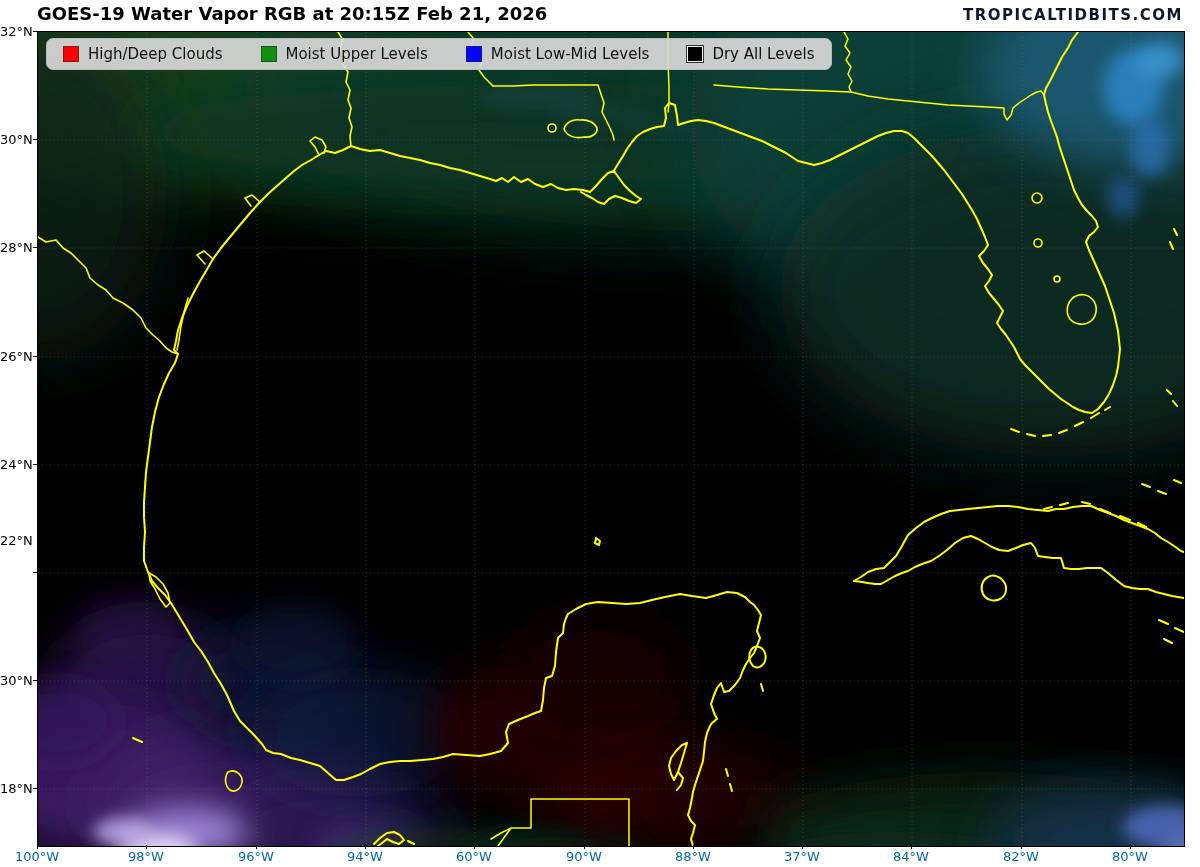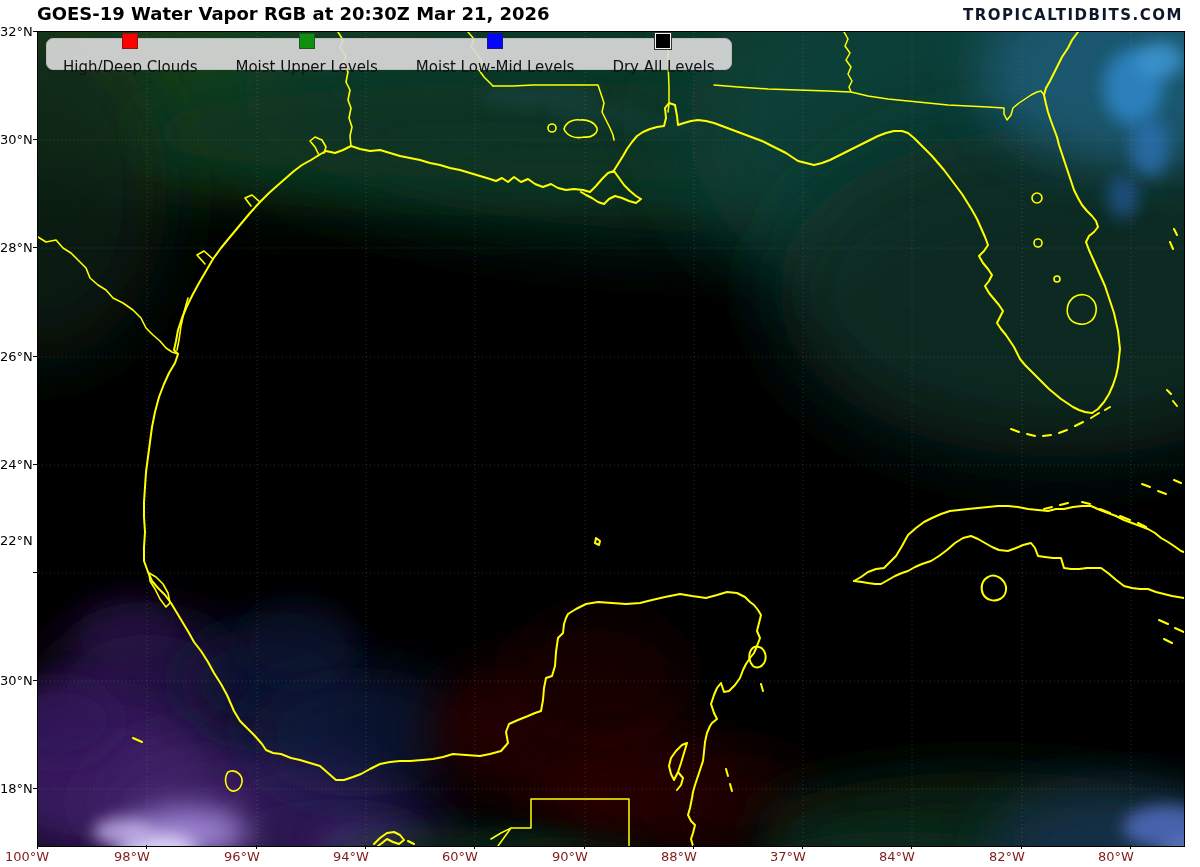--- a/index.html
+++ b/index.html
@@ -6,36 +6,36 @@
   .page{position:relative;width:1200px;height:867px;background:#ffffff;overflow:hidden;
         font-family:"DejaVu Sans","Liberation Sans",sans-serif;}
   .title{position:absolute;left:37px;top:3px;font-size:18px;font-weight:bold;color:#000;white-space:nowrap;}
   .watermark{position:absolute;right:17px;top:6px;font-size:15px;font-weight:bold;color:#0f172a;letter-spacing:1.5px;}
   .map-frame{position:absolute;left:37px;top:31px;width:1146px;height:814px;border:1px solid #000;
              box-sizing:content-box;background:#000;overflow:hidden;}
   .map-frame svg{position:absolute;left:0;top:0;display:block;}
   .legend{position:absolute;left:8px;top:6px;display:inline-flex;align-items:center;gap:38px;
           background:rgba(217,217,217,0.92);border:1px solid #bbb;border-radius:7px;
           padding:3px 16px;height:24px;z-index:5;}
-  .legend-item{display:inline-flex;align-items:center;gap:9px;font-size:15px;color:#111;white-space:nowrap;flex-direction:column;}
+  .legend-item{display:inline-flex;align-items:center;gap:9px;font-size:15px;color:#111;white-space:nowrap;}
   .swatch{width:14px;height:14px;display:inline-block;border:1px solid rgba(40,40,40,0.55);}
   .swatch.sw-dry{border:1px solid #f5f5f5;outline:1px solid #333;}
   .lat-label{position:absolute;left:0;width:32px;text-align:right;font-size:13px;color:#000;
              transform:translateY(-50%);white-space:nowrap;}
-  .lon-label{position:absolute;top:849px;width:64px;font-size:13px;color:#7f1d1d;
+  .lon-label{position:absolute;top:849px;width:64px;text-align:center;font-size:13px;color:#0369a1;
              transform:translateX(-50%);white-space:nowrap;}
   .tick-left{position:absolute;width:4px;height:1px;background:#000;left:33px;}
   .tick-bottom{position:absolute;width:1px;height:4px;background:#000;top:845px;}
 </style>
 </head>
 <body>
 
 <div class="page">
 
-  <div class="title">GOES-19 Water Vapor RGB at 20:30Z Mar 21, 2026</div>
+  <div class="title">GOES-19 Water Vapor RGB at 20:15Z Feb 21, 2026</div>
   <div class="watermark">TROPICALTIDBITS.COM</div>
 
   <div class="map-frame">
     <svg width="1146" height="814" viewBox="0 0 1146 814">
       <defs>
         <filter id="b8" x="-60%" y="-60%" width="220%" height="220%">
             <feGaussianBlur stdDeviation="8"></feGaussianBlur>
           </filter>
         <filter id="b15" x="-60%" y="-60%" width="220%" height="220%">
             <feGaussianBlur stdDeviation="15"></feGaussianBlur>

